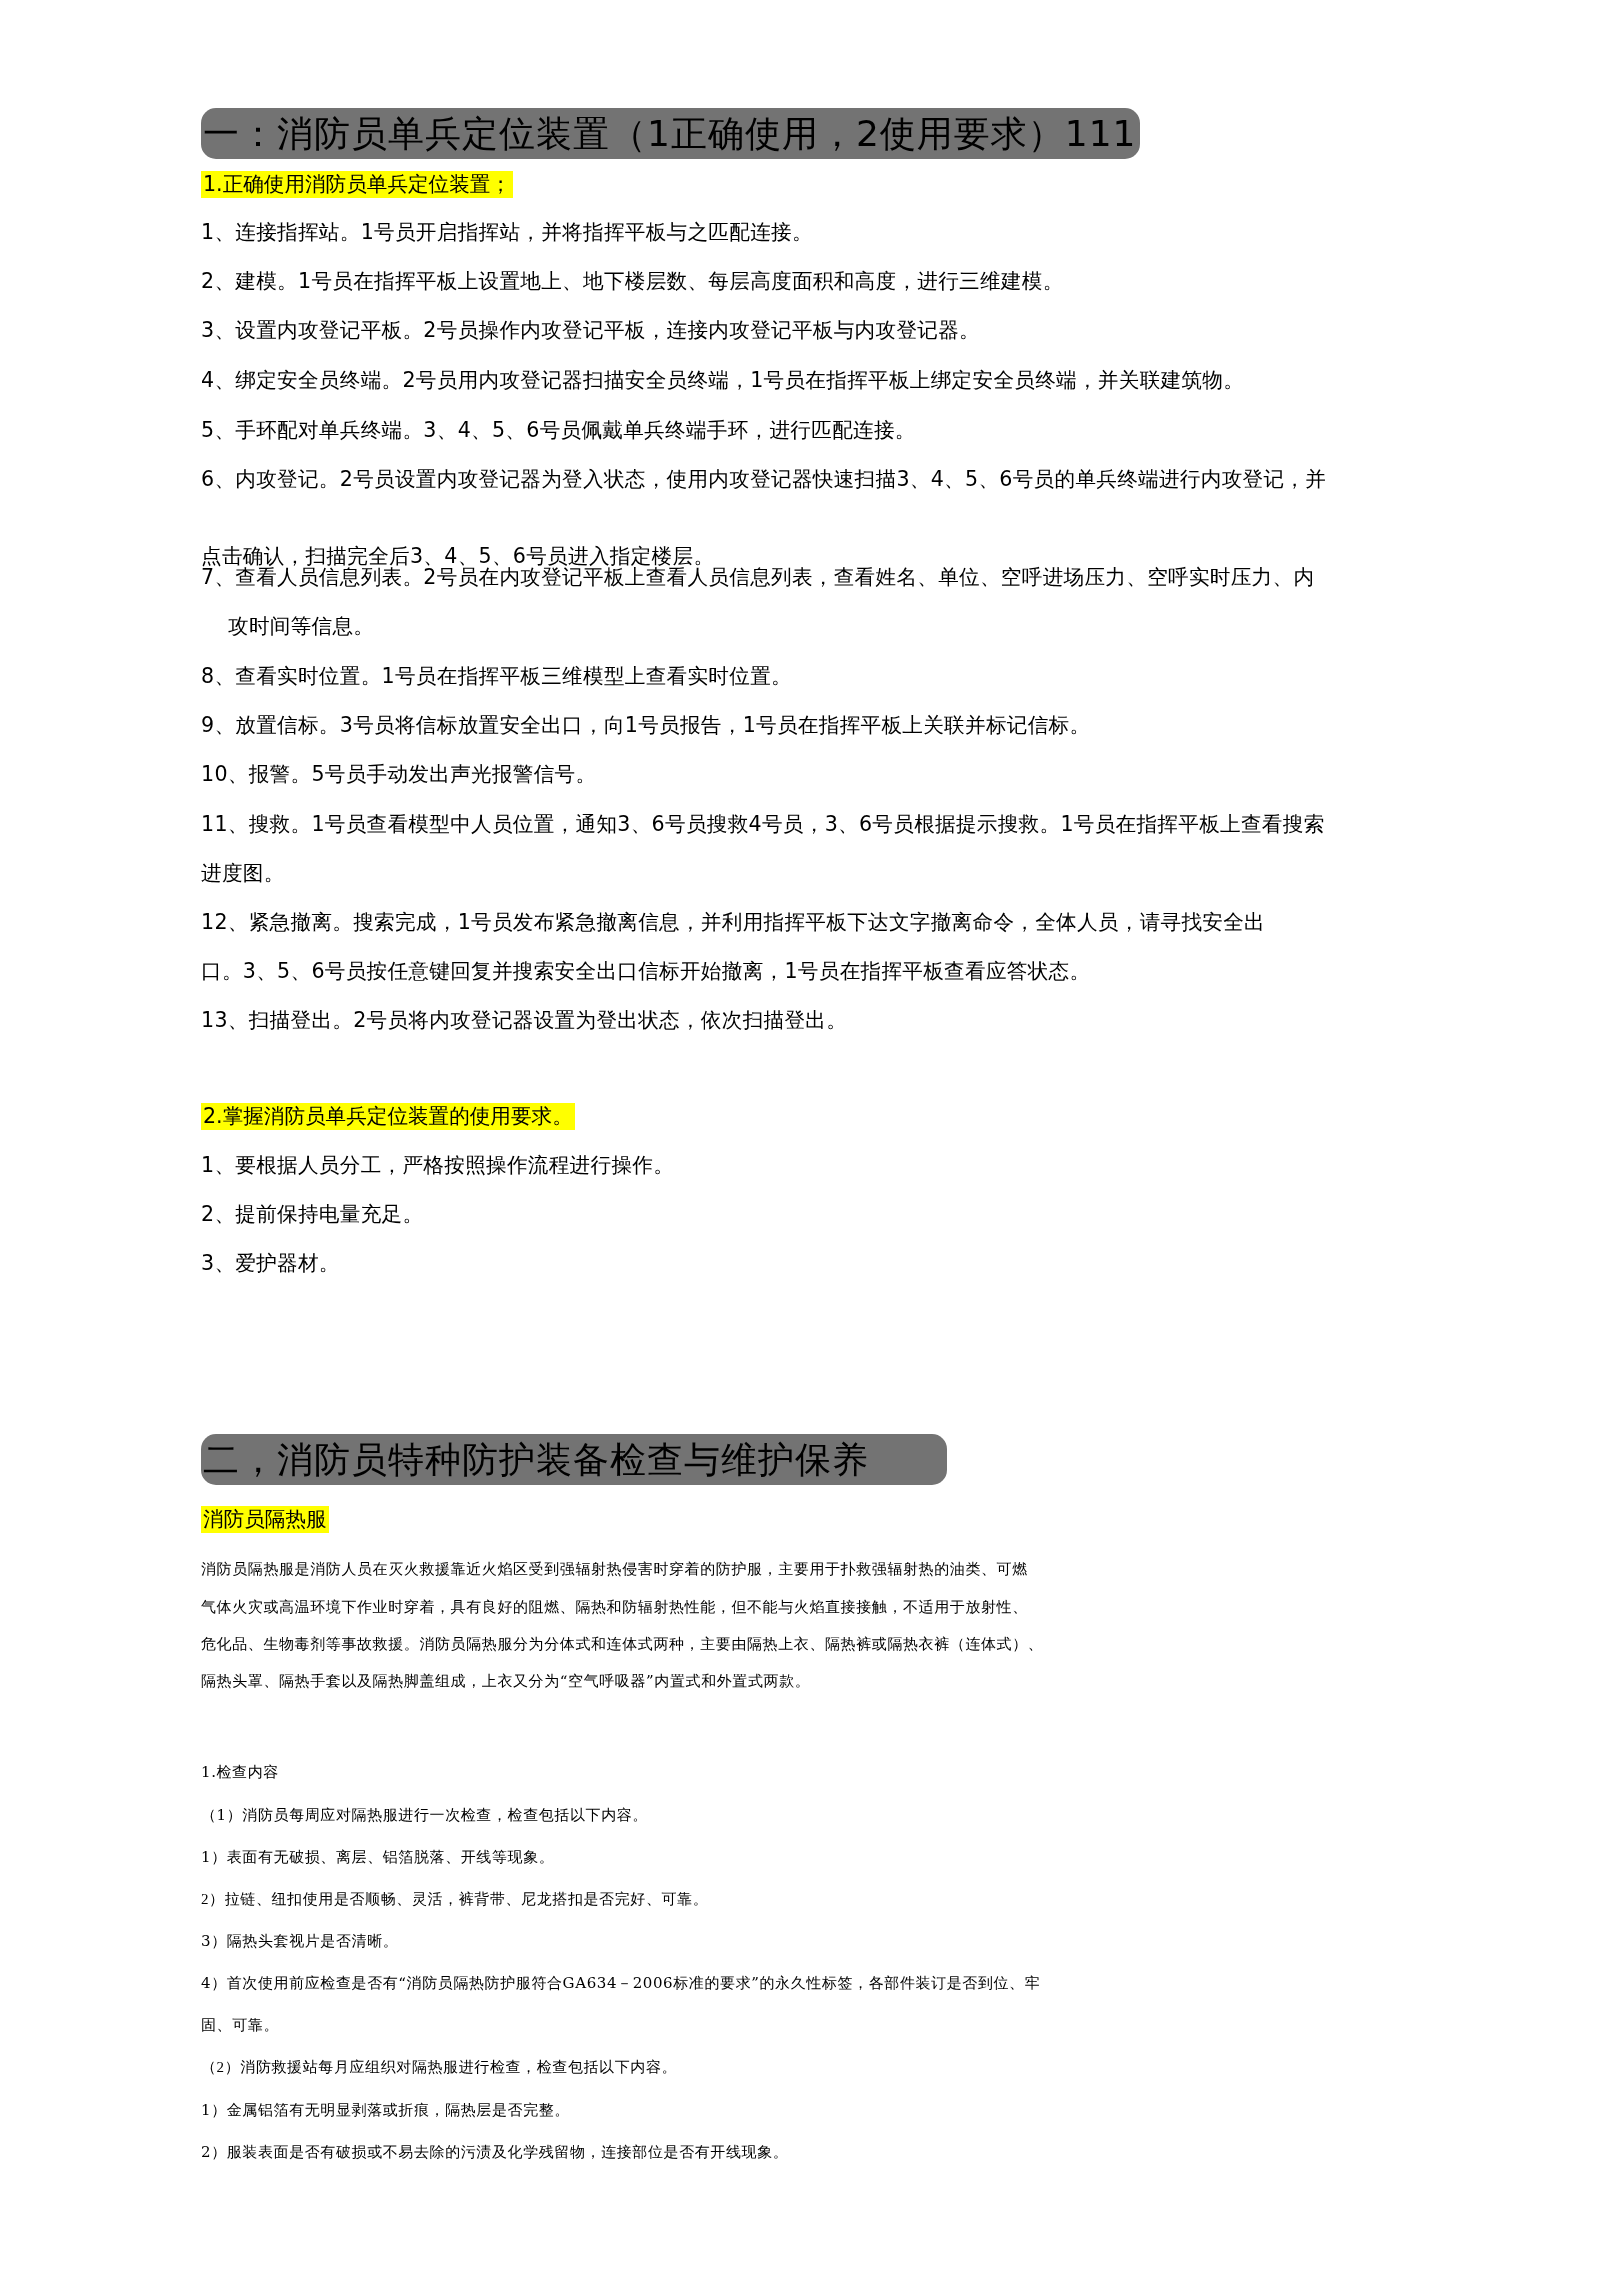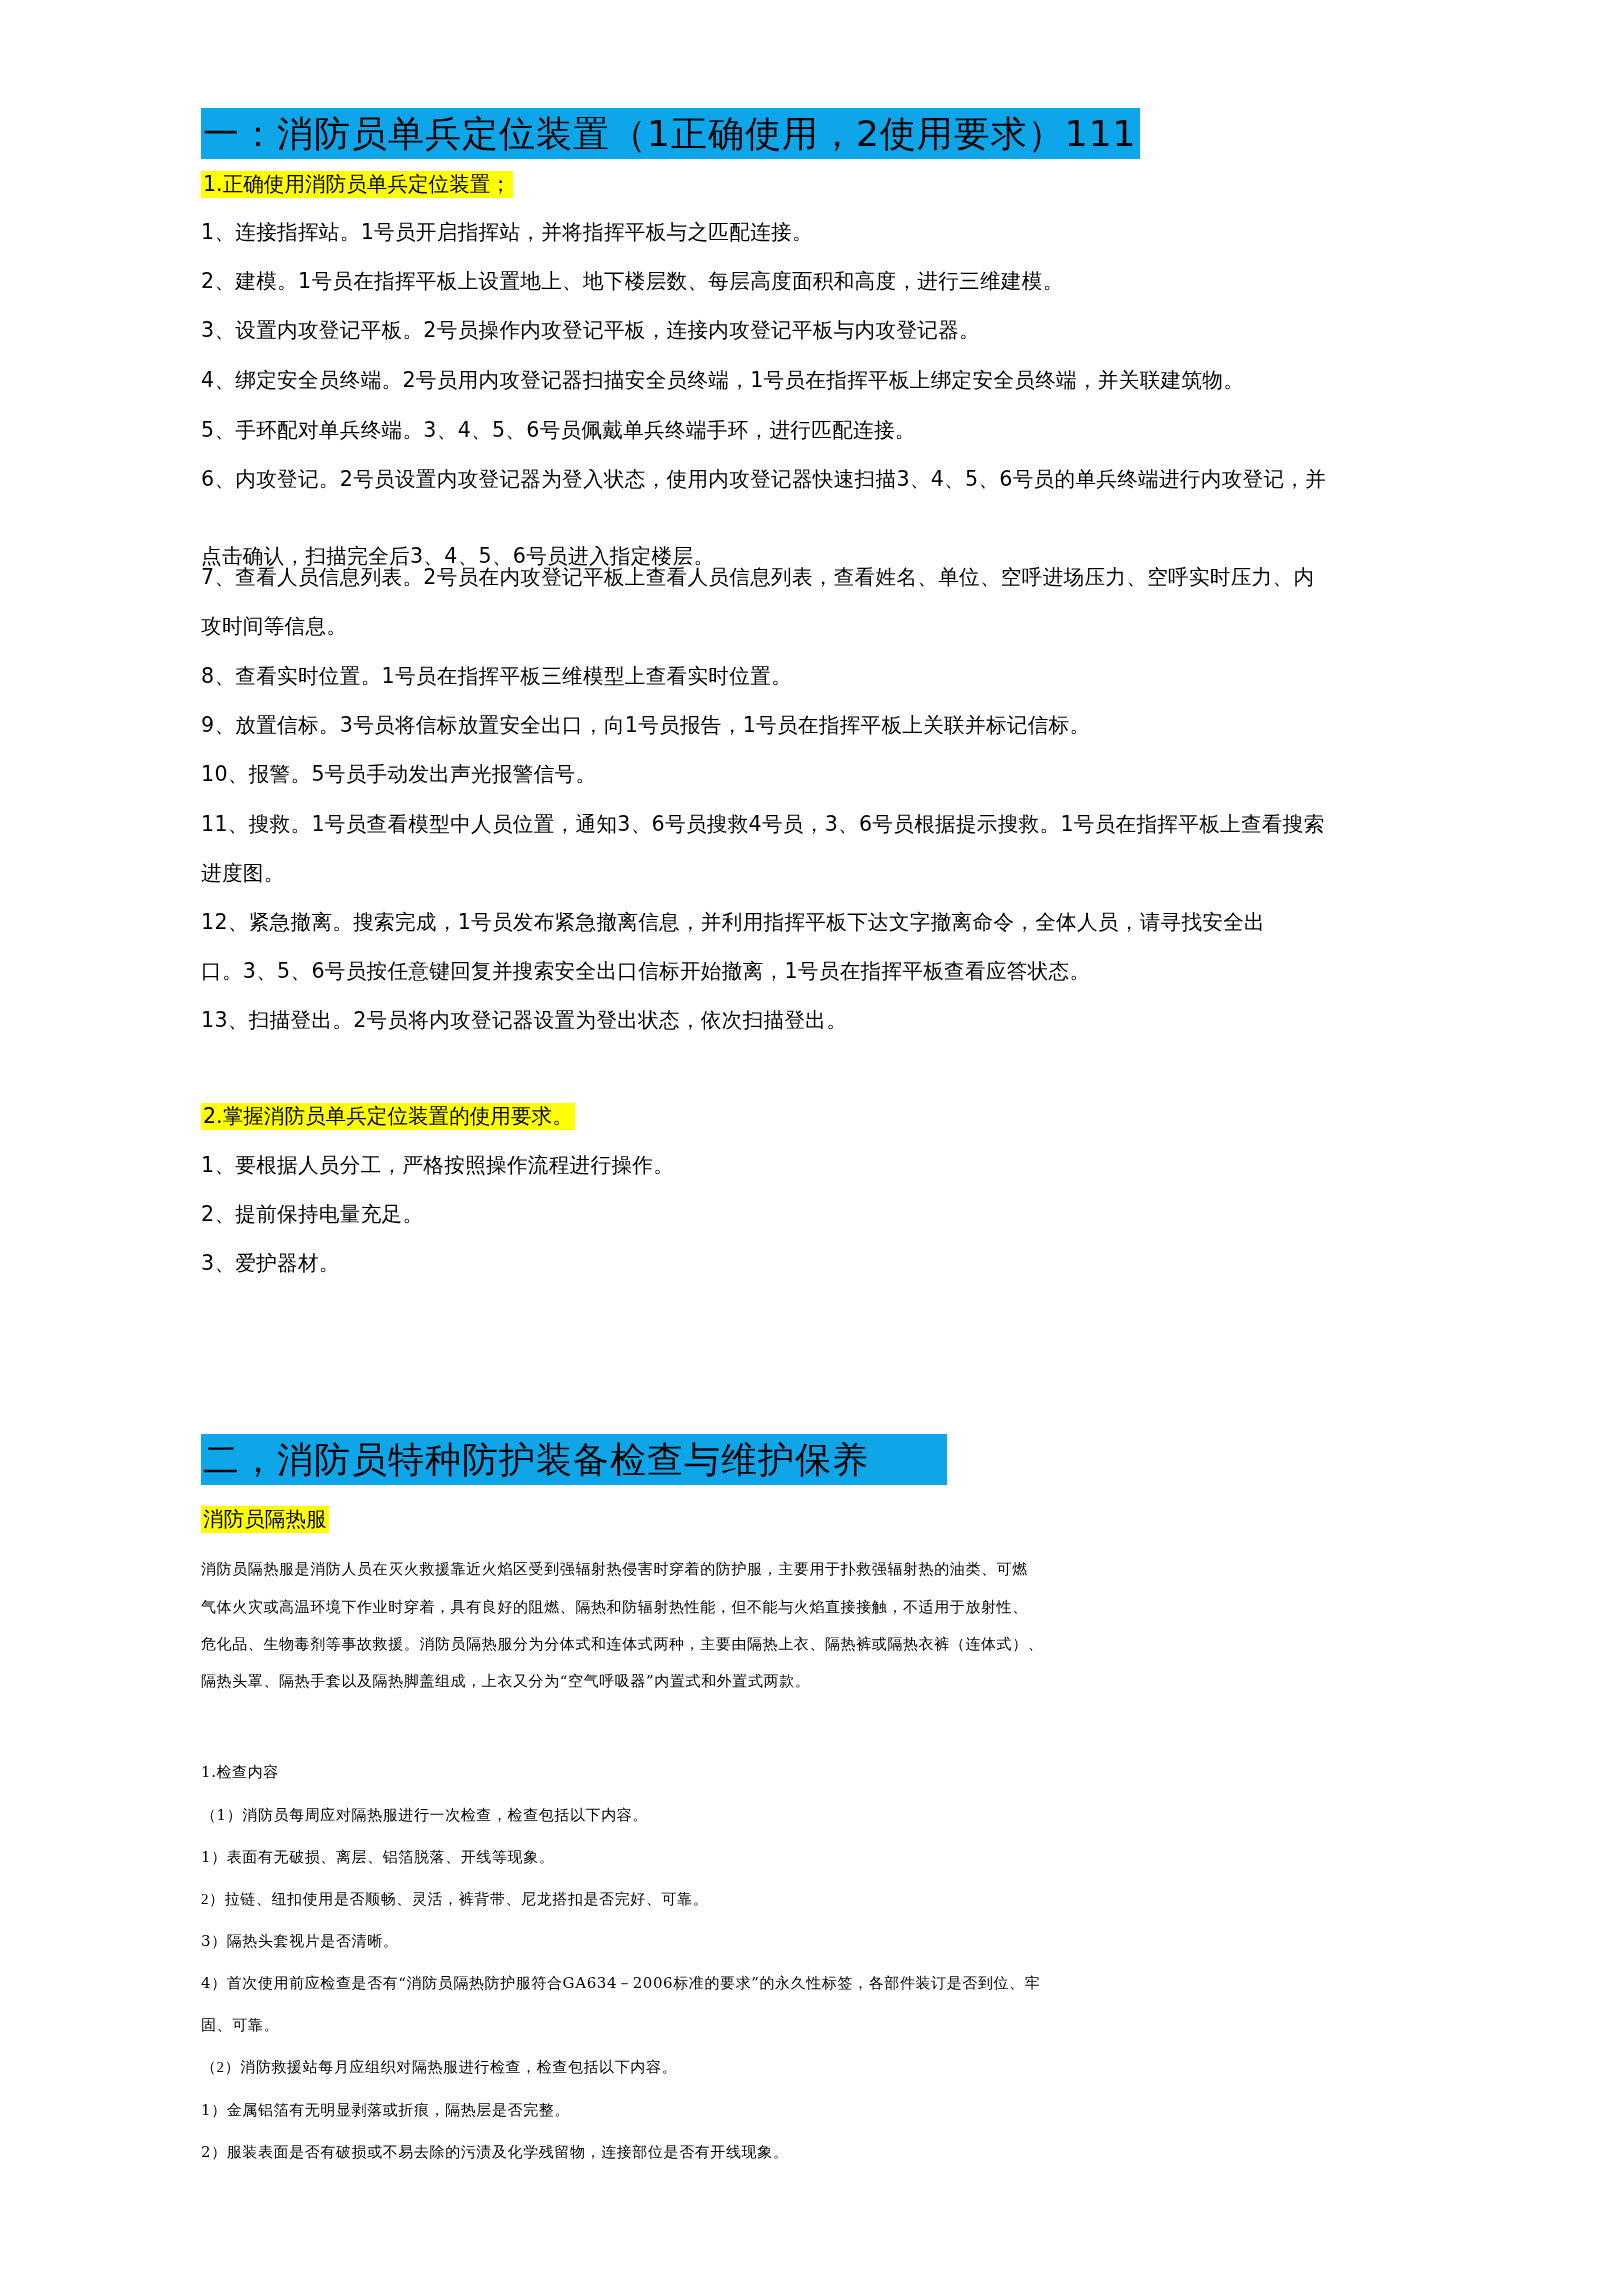--- a/index.html
+++ b/index.html
@@ -20,23 +20,24 @@
       top: 0;
       width: 1372px;
     }
     .h1 {
       position: absolute;
       left: 0;
       font-family: "DejaVu Sans", "Liberation Sans", sans-serif;
       font-size: 36px;
       line-height: 47px;
       white-space: nowrap;
-      background: #0ea5e9;
+      background: #737373;
       padding: 2px 3.9px 2px 2px;
       letter-spacing: 1px;
+      border-radius: 15px;
     }
     .h1.sec1 { top: 108px; }
     .h1.sec2 { top: 1434px; width: 740px; }
     .sub {
       position: absolute;
       left: 0;
       font-family: "DejaVu Sans", "Liberation Sans", sans-serif;
       font-size: 20.6px;
       line-height: 27.4px;
       background: #ffff00;
@@ -69,21 +70,21 @@
   <div class="sub" style="top:171px;">1.正确使用消防员单兵定位装置；</div>
 
   <div class="line" style="top:218px;">1、连接指挥站。1号员开启指挥站，并将指挥平板与之匹配连接。</div>
   <div class="line" style="top:267px;">2、建模。1号员在指挥平板上设置地上、地下楼层数、每层高度面积和高度，进行三维建模。</div>
   <div class="line" style="top:316px;">3、设置内攻登记平板。2号员操作内攻登记平板，连接内攻登记平板与内攻登记器。</div>
   <div class="line" style="top:366px;">4、绑定安全员终端。2号员用内攻登记器扫描安全员终端，1号员在指挥平板上绑定安全员终端，并关联建筑物。</div>
   <div class="line" style="top:416px;">5、手环配对单兵终端。3、4、5、6号员佩戴单兵终端手环，进行匹配连接。</div>
   <div class="line" style="top:465px;">6、内攻登记。2号员设置内攻登记器为登入状态，使用内攻登记器快速扫描3、4、5、6号员的单兵终端进行内攻登记，并</div>
   <div class="line" style="top:514px;margin-top:28px;">点击确认，扫描完全后3、4、5、6号员进入指定楼层。</div>
   <div class="line" style="top:563px;">7、查看人员信息列表。2号员在内攻登记平板上查看人员信息列表，查看姓名、单位、空呼进场压力、空呼实时压力、内</div>
-  <div class="line" style="top:612px;">攻时间等信息。</div>
+  <div class="line" style="top:612px;margin-left:27px;">攻时间等信息。</div>
   <div class="line" style="top:662px;">8、查看实时位置。1号员在指挥平板三维模型上查看实时位置。</div>
   <div class="line" style="top:711px;">9、放置信标。3号员将信标放置安全出口，向1号员报告，1号员在指挥平板上关联并标记信标。</div>
   <div class="line" style="top:760px;">10、报警。5号员手动发出声光报警信号。</div>
   <div class="line" style="top:810px;">11、搜救。1号员查看模型中人员位置，通知3、6号员搜救4号员，3、6号员根据提示搜救。1号员在指挥平板上查看搜索</div>
   <div class="line" style="top:859px;">进度图。</div>
   <div class="line" style="top:908px;">12、紧急撤离。搜索完成，1号员发布紧急撤离信息，并利用指挥平板下达文字撤离命令，全体人员，请寻找安全出</div>
   <div class="line" style="top:957px;">口。3、5、6号员按任意键回复并搜索安全出口信标开始撤离，1号员在指挥平板查看应答状态。</div>
   <div class="line" style="top:1006px;">13、扫描登出。2号员将内攻登记器设置为登出状态，依次扫描登出。</div>
 
   <div class="sub" style="top:1103px;">2.掌握消防员单兵定位装置的使用要求。</div>

